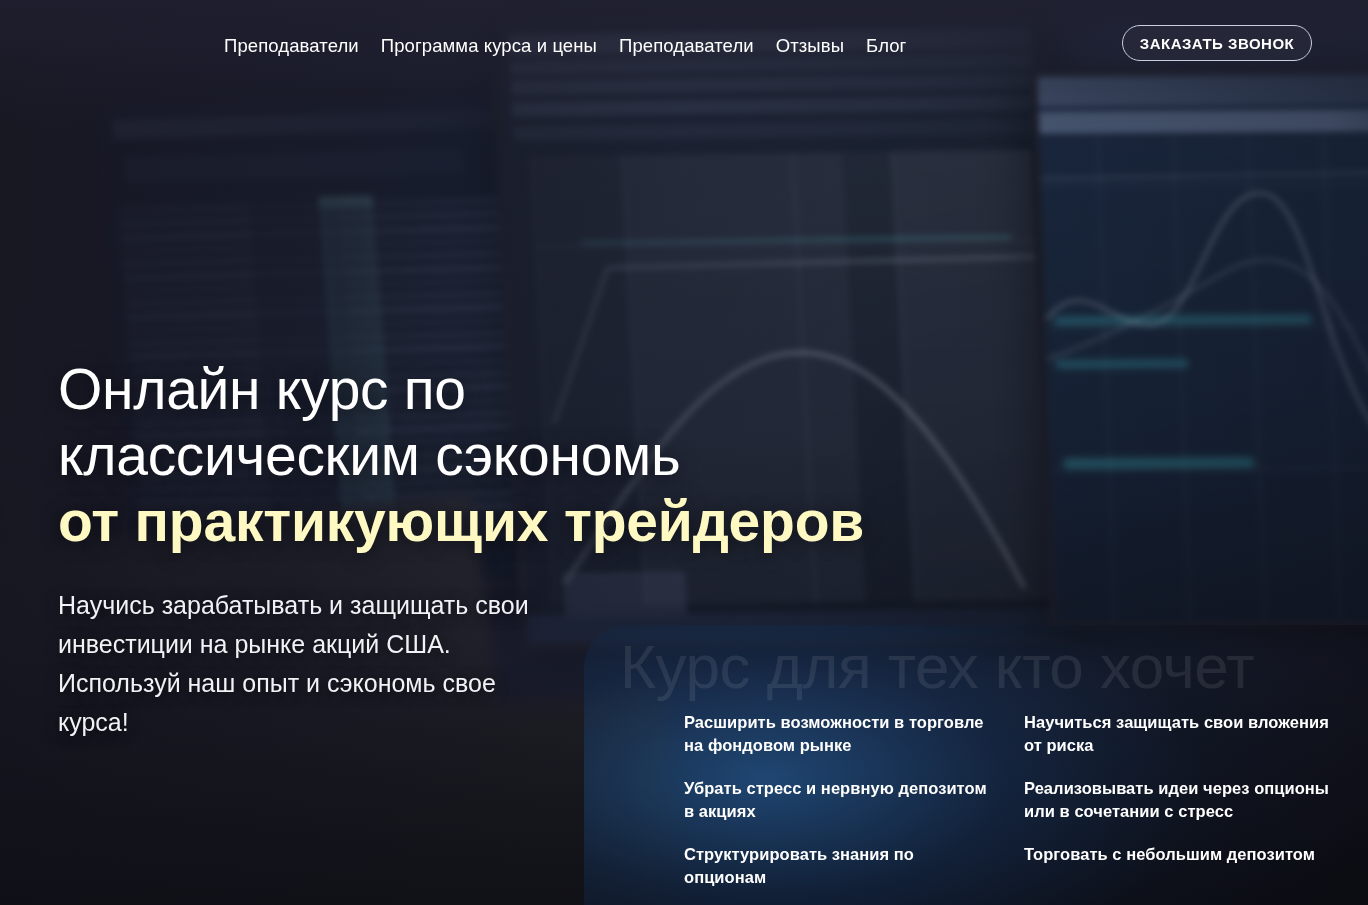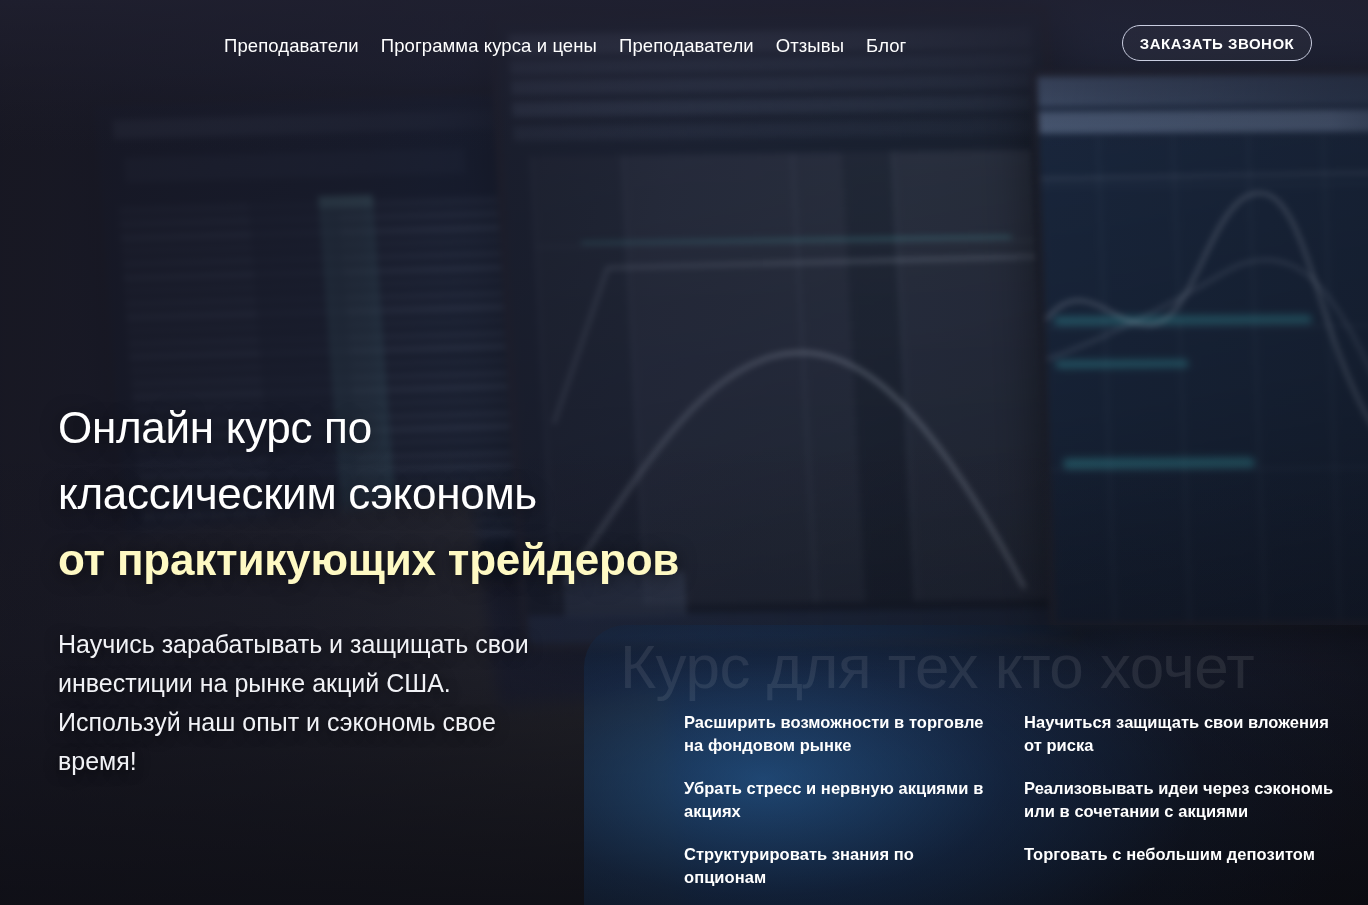--- a/index.html
+++ b/index.html
@@ -156,24 +156,23 @@
     border:1.4px solid #c9cde0;
     border-radius:24px;
     background:rgba(255,255,255,.03);
     color:#fff; font-size:15px; font-weight:600; letter-spacing:.5px;
     cursor:pointer; white-space:nowrap;
   }
 
   
   .hero { position:absolute; z-index:18; left:58px; top:356px; width:830px; }
   .hero h1 {
-    font-size:44px; font-weight:300; line-height:66px; letter-spacing:-.3px;
+    font-size:57px; font-weight:300; line-height:66px; letter-spacing:-.3px;
     color:#ffffff;
     text-shadow:0 2px 18px rgba(0,0,0,.55);
-    margin-top:39px;
   }
   .hero h1 .accent { color:#fef9c3; font-weight:700; letter-spacing:-.2px; }
   .hero p {
     margin-top:32px; width:500px;
     font-size:25px; font-weight:300; line-height:39px; color:#f1f2f6;
     text-shadow:0 2px 14px rgba(0,0,0,.6);
   }
 
   
   .panel {
@@ -322,27 +321,27 @@
 
   <button class="cta">ЗАКАЗАТЬ ЗВОНОК</button>
 </header>
 
 <section class="hero">
   <h1>
     <span>Онлайн курс по</span><br>
     <span>классическим сэкономь</span><br>
     <span class="accent">от практикующих трейдеров</span>
   </h1>
-  <p>Научись зарабатывать и защищать свои инвестиции на рынке акций США. Используй наш опыт и сэкономь свое время!</p>
+  <p>Научись зарабатывать и защищать свои инвестиции на рынке акций США. Используй наш опыт и сэкономь свое курса!</p>
 </section>
 
 <section class="panel">
   <div class="panel-bg2"></div>
   <div class="panel-title">Курс для тех кто хочет</div>
   <div class="panel-grid">
     <div class="panel-item">Расширить возможности в торговле на фондовом рынке</div>
     <div class="panel-item">Научиться защищать свои вложения от риска</div>
-    <div class="panel-item">Убрать стресс и нервную акциями в акциях</div>
-    <div class="panel-item">Реализовывать идеи через сэкономь или в сочетании с акциями</div>
+    <div class="panel-item">Убрать стресс и нервную депозитом в акциях</div>
+    <div class="panel-item">Реализовывать идеи через опционы или в сочетании с стресс</div>
     <div class="panel-item">Структурировать знания по опционам</div>
     <div class="panel-item">Торговать с небольшим депозитом</div>
   </div>
 </section>
 
 </body></html>

